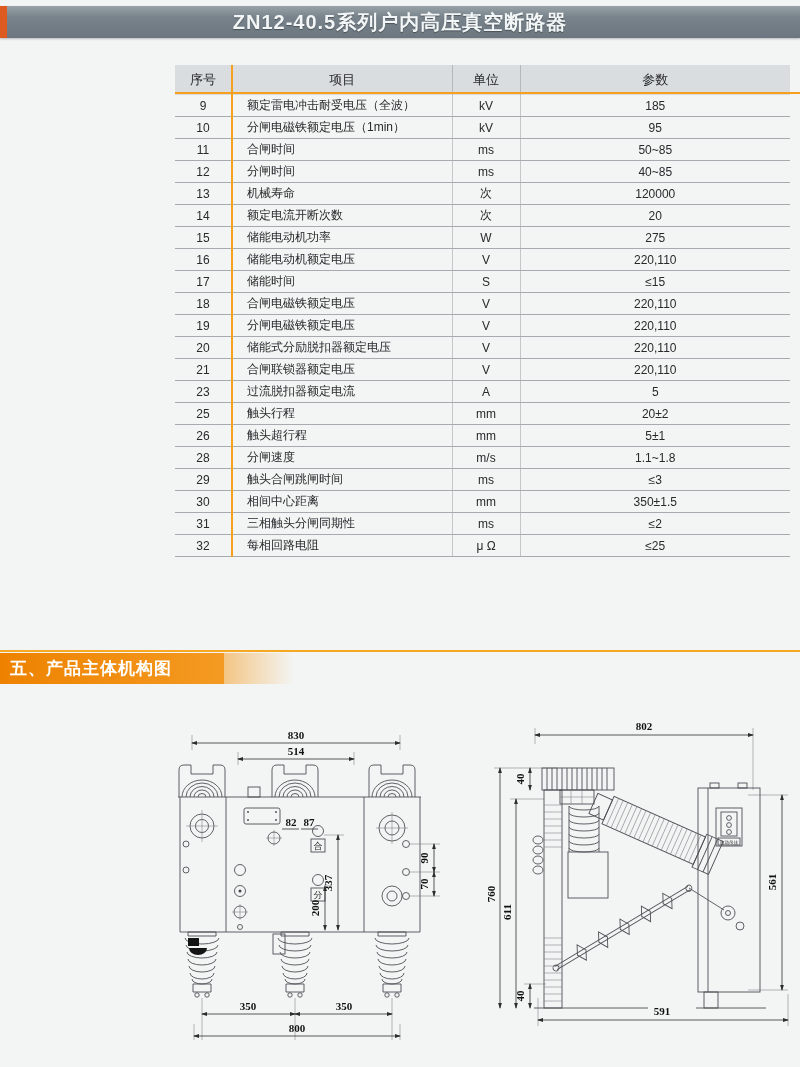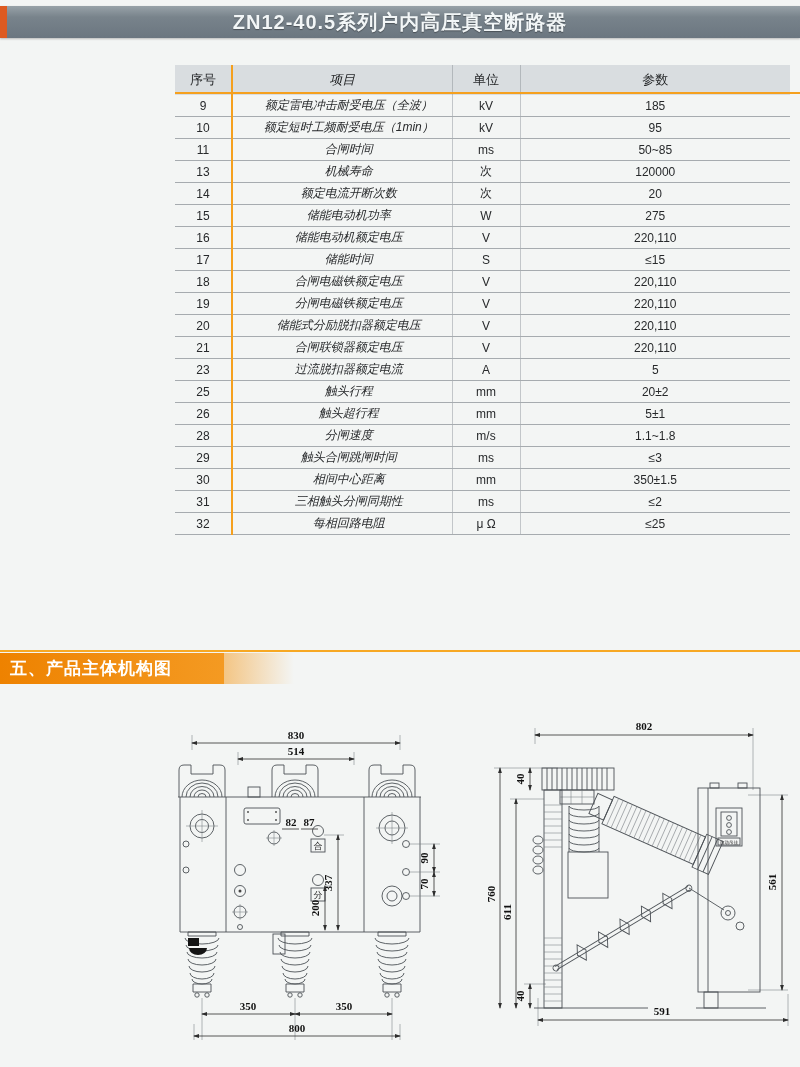--- a/index.html
+++ b/index.html
@@ -28,27 +28,27 @@
   .spec-table{
     position:absolute;left:175px;top:65px;width:615px;
     border-collapse:collapse;table-layout:fixed;
     font-size:12px;color:#27292b;
   }
   .spec-table th{
     height:28px;background:#d9dde0;font-weight:normal;font-size:13px;
     border-left:1px solid #b3b8bc;
   }
   .spec-table th:first-child{border-left:none;}
-  .spec-table th.item-col, .spec-table td.item-col{border-left:2px solid #f5a01e;font-style:italic;}
+  .spec-table th.item-col, .spec-table td.item-col{border-left:2px solid #f5a01e;}
   .spec-table td{
     height:19px;border-bottom:1px solid #a6abaf;border-left:1px solid #c2c6c9;
     text-align:center;white-space:nowrap;overflow:hidden;
   }
   .spec-table td:first-child{border-left:none;}
-  .spec-table td.item-col{text-align:center;padding-left:14px;}
+  .spec-table td.item-col{text-align:left;padding-left:14px;}
   .col-seq{width:57px;} .col-item{width:220px;} .col-unit{width:68px;} .col-val{width:270px;}
   .orange-rule{
     position:absolute;left:175px;top:92px;width:625px;height:2px;background:#f5a01e;
   }
   
   .section-rule{
     position:absolute;left:0;top:650px;width:800px;height:2px;background:#f7a823;
   }
   .section-header{
     position:absolute;left:0;top:653px;width:224px;height:31px;
@@ -96,29 +96,35 @@
   <tbody>
 
   <tr>
       <td>9</td>
       <td class="item-col">额定雷电冲击耐受电压（全波）</td>
       <td>kV</td>
       <td>185</td>
     </tr>
       <tr>
       <td>10</td>
-      <td class="item-col">额定短时工频耐受电压（1min）</td>
+      <td class="item-col">分闸电磁铁额定电压（1min）</td>
       <td>kV</td>
       <td>95</td>
     </tr>
       <tr>
       <td>11</td>
       <td class="item-col">合闸时间</td>
       <td>ms</td>
       <td>50~85</td>
+    </tr>
+      <tr>
+      <td>12</td>
+      <td class="item-col">分闸时间</td>
+      <td>ms</td>
+      <td>40~85</td>
     </tr>
       <tr>
       <td>13</td>
       <td class="item-col">机械寿命</td>
       <td>次</td>
       <td>120000</td>
     </tr>
       <tr>
       <td>14</td>
       <td class="item-col">额定电流开断次数</td>

